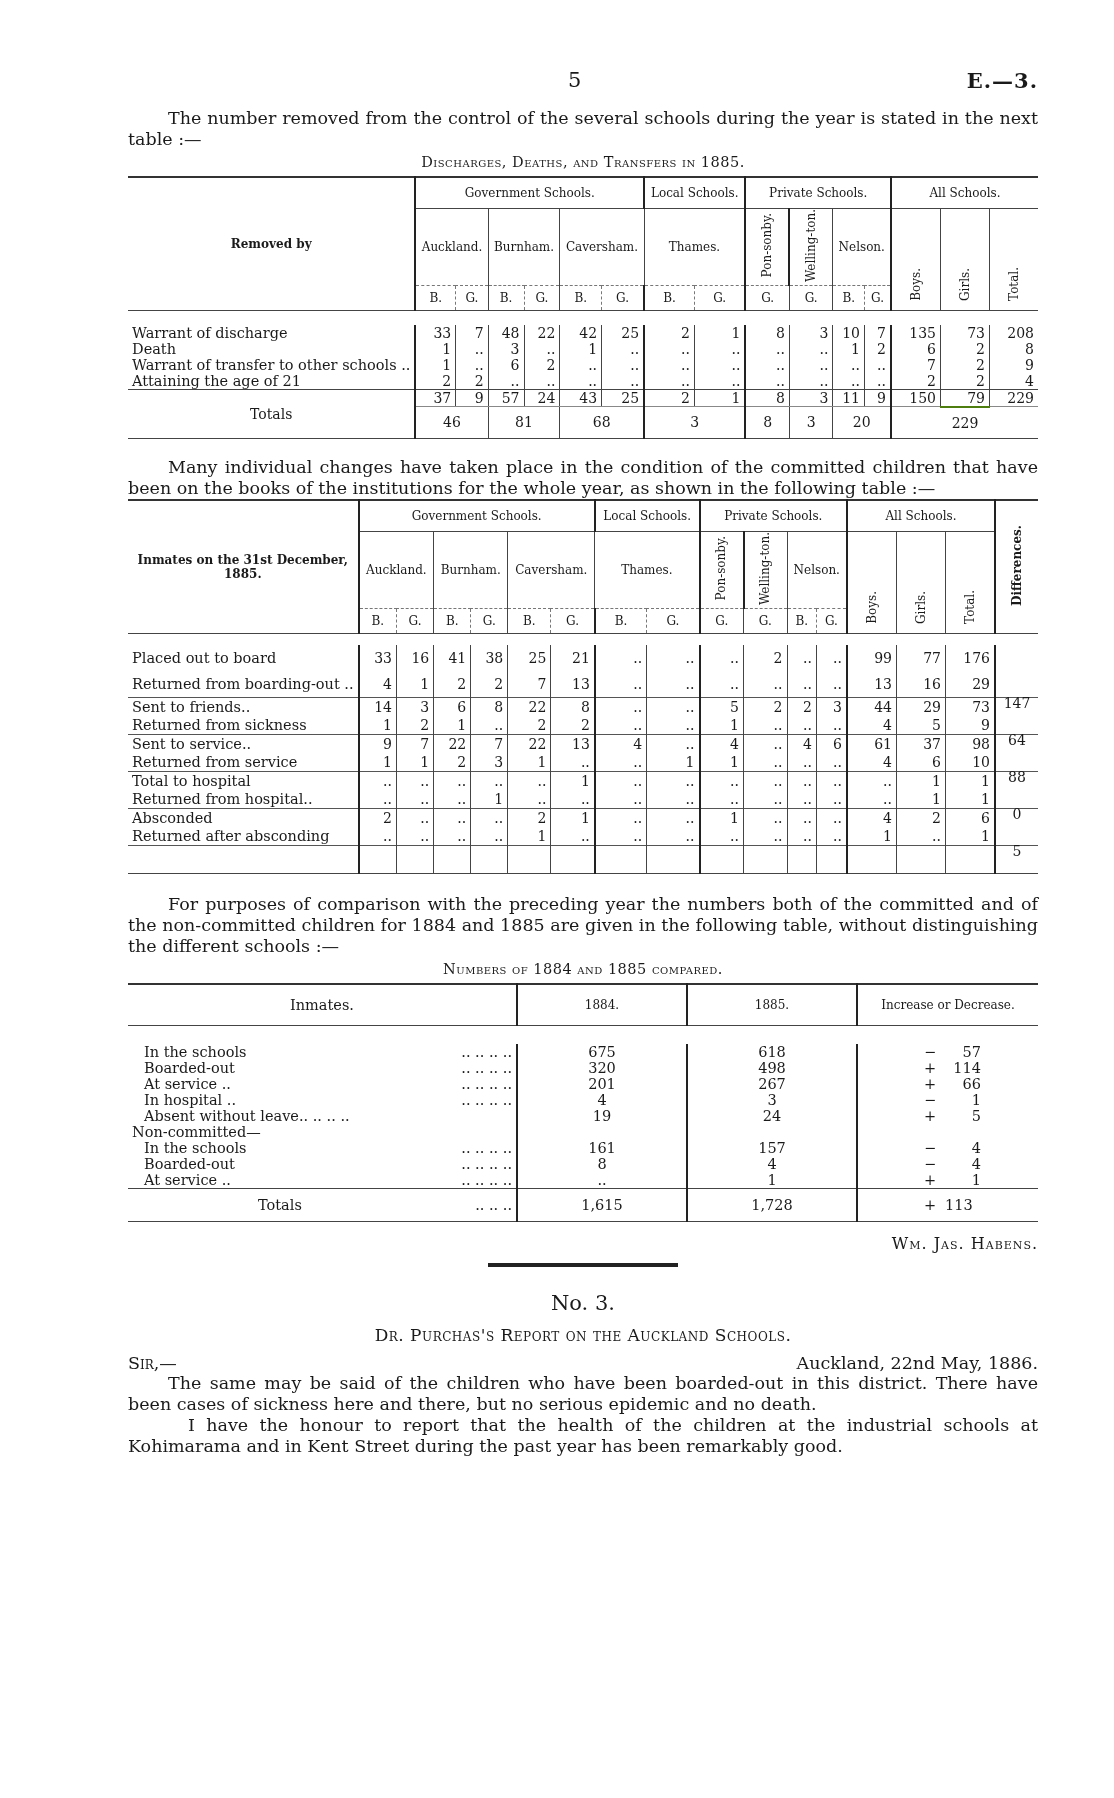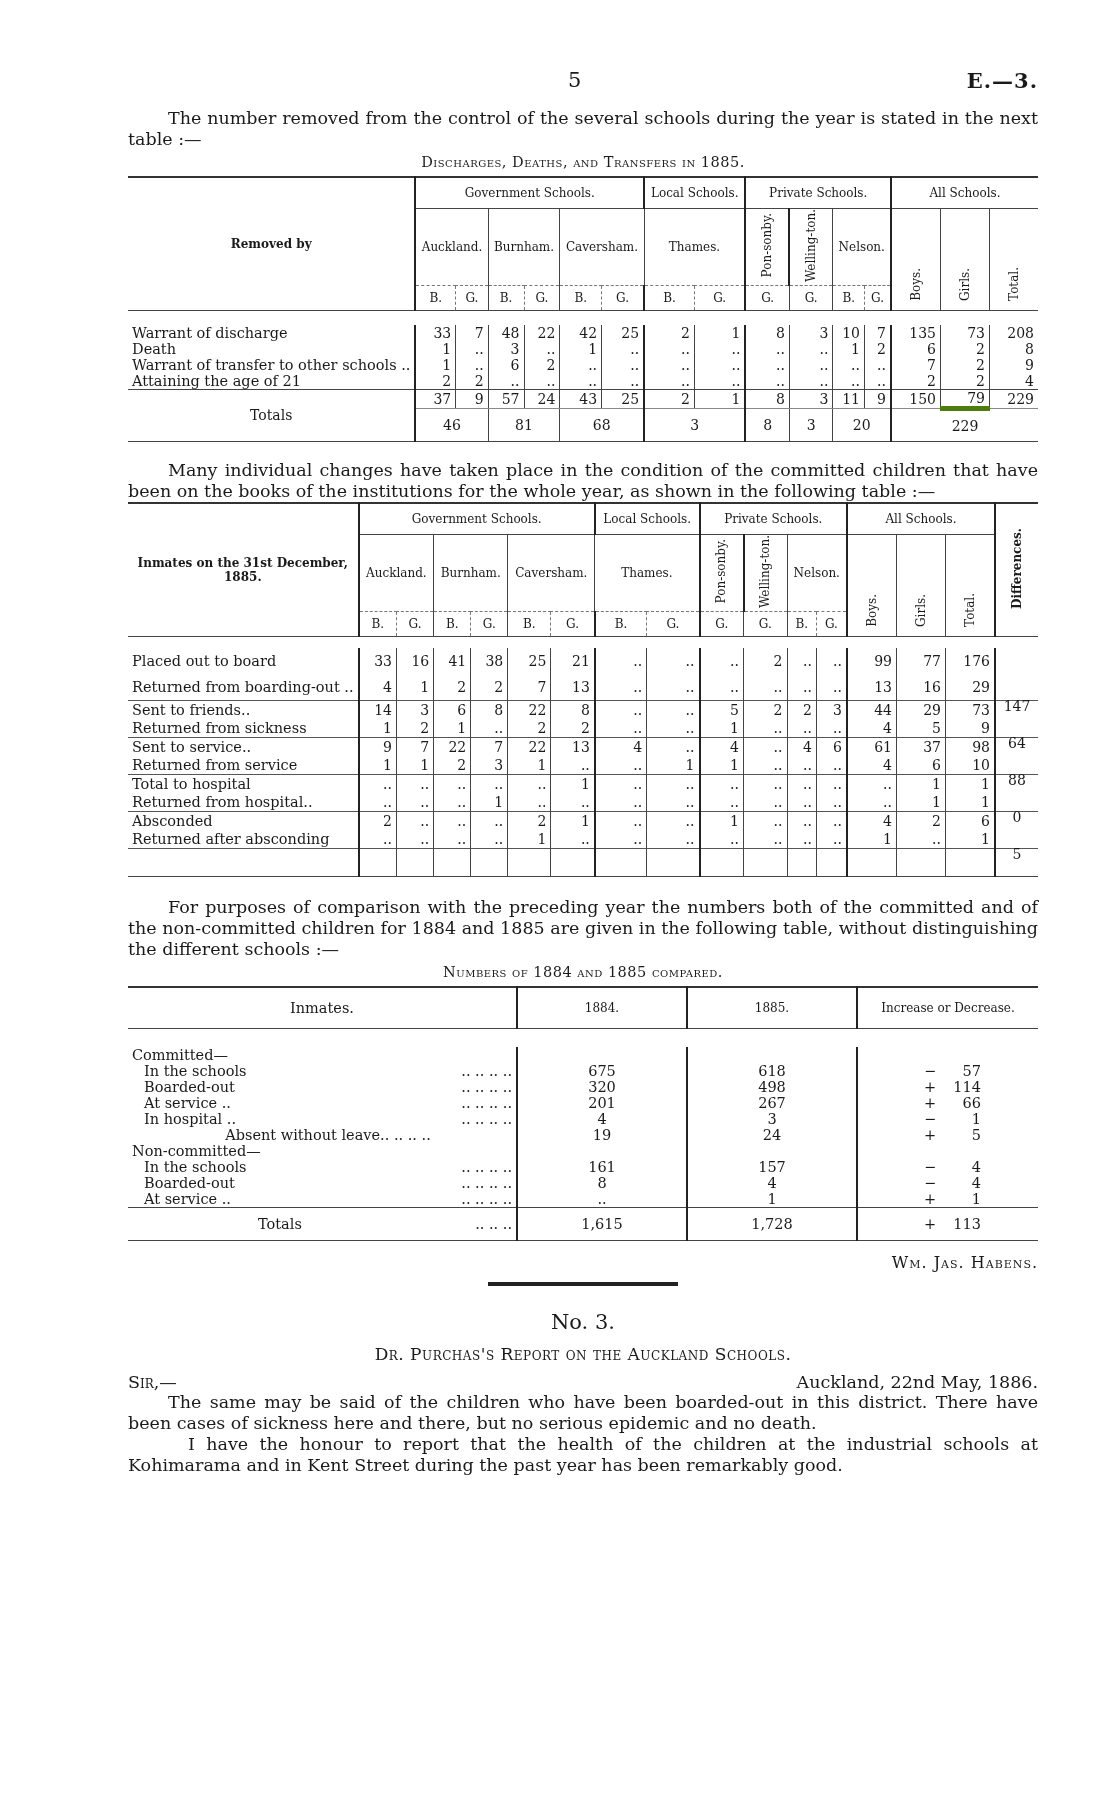--- a/index.html
+++ b/index.html
@@ -166,21 +166,21 @@
           <td class="r vl" style="border-bottom:1px solid #888">24</td>
           <td class="r vl" style="border-bottom:1px solid #888">43</td>
           <td class="r vl" style="border-bottom:1px solid #888">25</td>
           <td class="r vlt" style="border-bottom:1px solid #888">2</td>
           <td class="r vl" style="border-bottom:1px solid #888">1</td>
           <td class="r vlt" style="border-bottom:1px solid #888">8</td>
           <td class="r vl" style="border-bottom:1px solid #888">3</td>
           <td class="r vl" style="border-bottom:1px solid #888">11</td>
           <td class="r vl" style="border-bottom:1px solid #888">9</td>
           <td class="r vlt" style="border-bottom:1px solid #888">150</td>
-          <td class="r vl" style="border-bottom:5px solid #4d7c0f">79</td>
+          <td class="r vl" style="border-bottom:2px solid #4d7c0f">79</td>
           <td class="r vl" style="border-bottom:1px solid #888">229</td>
         </tr>
         <tr class="totals bb">
           <td class="c vlt" colspan="2" style="height:30px">46</td>
           <td class="c vl" colspan="2" style="height:30px">81</td>
           <td class="c vl" colspan="2" style="height:30px">68</td>
           <td class="c vlt" colspan="2" style="height:30px">3</td>
           <td class="c vlt" colspan="1" style="height:30px">8</td>
           <td class="c vl" colspan="1" style="height:30px">3</td>
           <td class="c vl" colspan="2" style="height:30px">20</td>
@@ -445,26 +445,20 @@
         <tr class="hb bb">
       <th class="c" style="width:380px;height:40px">Inmates.</th>
       <th class="c vlt sm" style="width:160px">1884.</th>
       <th class="c vlt sm" style="width:160px">1885.</th>
       <th class="c vlt sm">Increase or Decrease.</th>
     </tr>
     </tbody>
       <tbody id="t3body">
         <tr style="height:18px"></tr>
         <tr>
-          <td>Committed—</td>
-          <td class="vlt"></td>
-          <td class="vlt"></td>
-          <td class="vlt"></td>
-        </tr>
-        <tr>
           <td class="sub" style="display: flex; justify-content: space-between;">
             <span>In the schools</span>
             <span>..        ..        ..        ..</span>
           </td>
           <td class="c vlt">675</td>
           <td class="c vlt">618</td>
           <td class="c vlt"><span style="display:inline-block;width:30px">−</span><span style="display:inline-block;width:36px;text-align:right">57</span></td>
         </tr>
         <tr>
           <td class="sub" style="display: flex; justify-content: space-between;">
@@ -487,21 +481,21 @@
         <tr>
           <td class="sub" style="display: flex; justify-content: space-between;">
             <span>In hospital ..</span>
             <span>..        ..        ..        ..</span>
           </td>
           <td class="c vlt">4</td>
           <td class="c vlt">3</td>
           <td class="c vlt"><span style="display:inline-block;width:30px">−</span><span style="display:inline-block;width:36px;text-align:right">1</span></td>
         </tr>
         <tr>
-          <td class="sub" style="display: flex; justify-content: center;">
+          <td class="sub" style="display: flex; justify-content: flex-start;">
             <span>Absent without leave</span>
             <span>..        ..        ..        ..</span>
           </td>
           <td class="c vlt">19</td>
           <td class="c vlt">24</td>
           <td class="c vlt"><span style="display:inline-block;width:30px">+</span><span style="display:inline-block;width:36px;text-align:right">5</span></td>
         </tr>
         <tr>
           <td>Non-committed—</td>
           <td class="vlt"></td>
@@ -532,21 +526,21 @@
             <span>..        ..        ..        ..</span>
           </td>
           <td class="c vlt">..</td>
           <td class="c vlt">1</td>
           <td class="c vlt"><span style="display:inline-block;width:30px">+</span><span style="display:inline-block;width:36px;text-align:right">1</span></td>
         </tr>
         <tr class="totals bb" style="border-top:1.5px solid #444">
           <td style="padding-left:130px"><span>Totals</span><span style="float:right">..        ..        ..</span></td>
           <td class="c vlt" style="height:32px">1,615</td>
           <td class="c vlt">1,728</td>
-          <td class="c vlt"><span style="display:inline-block;width:30px">+</span><span style="display:inline-block;width:36px;text-align:right">113</span></td>
+          <td class="c vlt"><span style="display:inline-block;width:30px">+</span><span style="display:inline-block;width:36px;text-align:left">113</span></td>
         </tr>
       </tbody>
   </table>
 
   <div class="sig">Wm. Jas. Habens.</div>
   <div class="rule"></div>
 
   <div class="no">No. 3.</div>
   <div class="rtitle">Dr. Purchas's Report on the Auckland Schools.</div>
   <div class="sirline">

